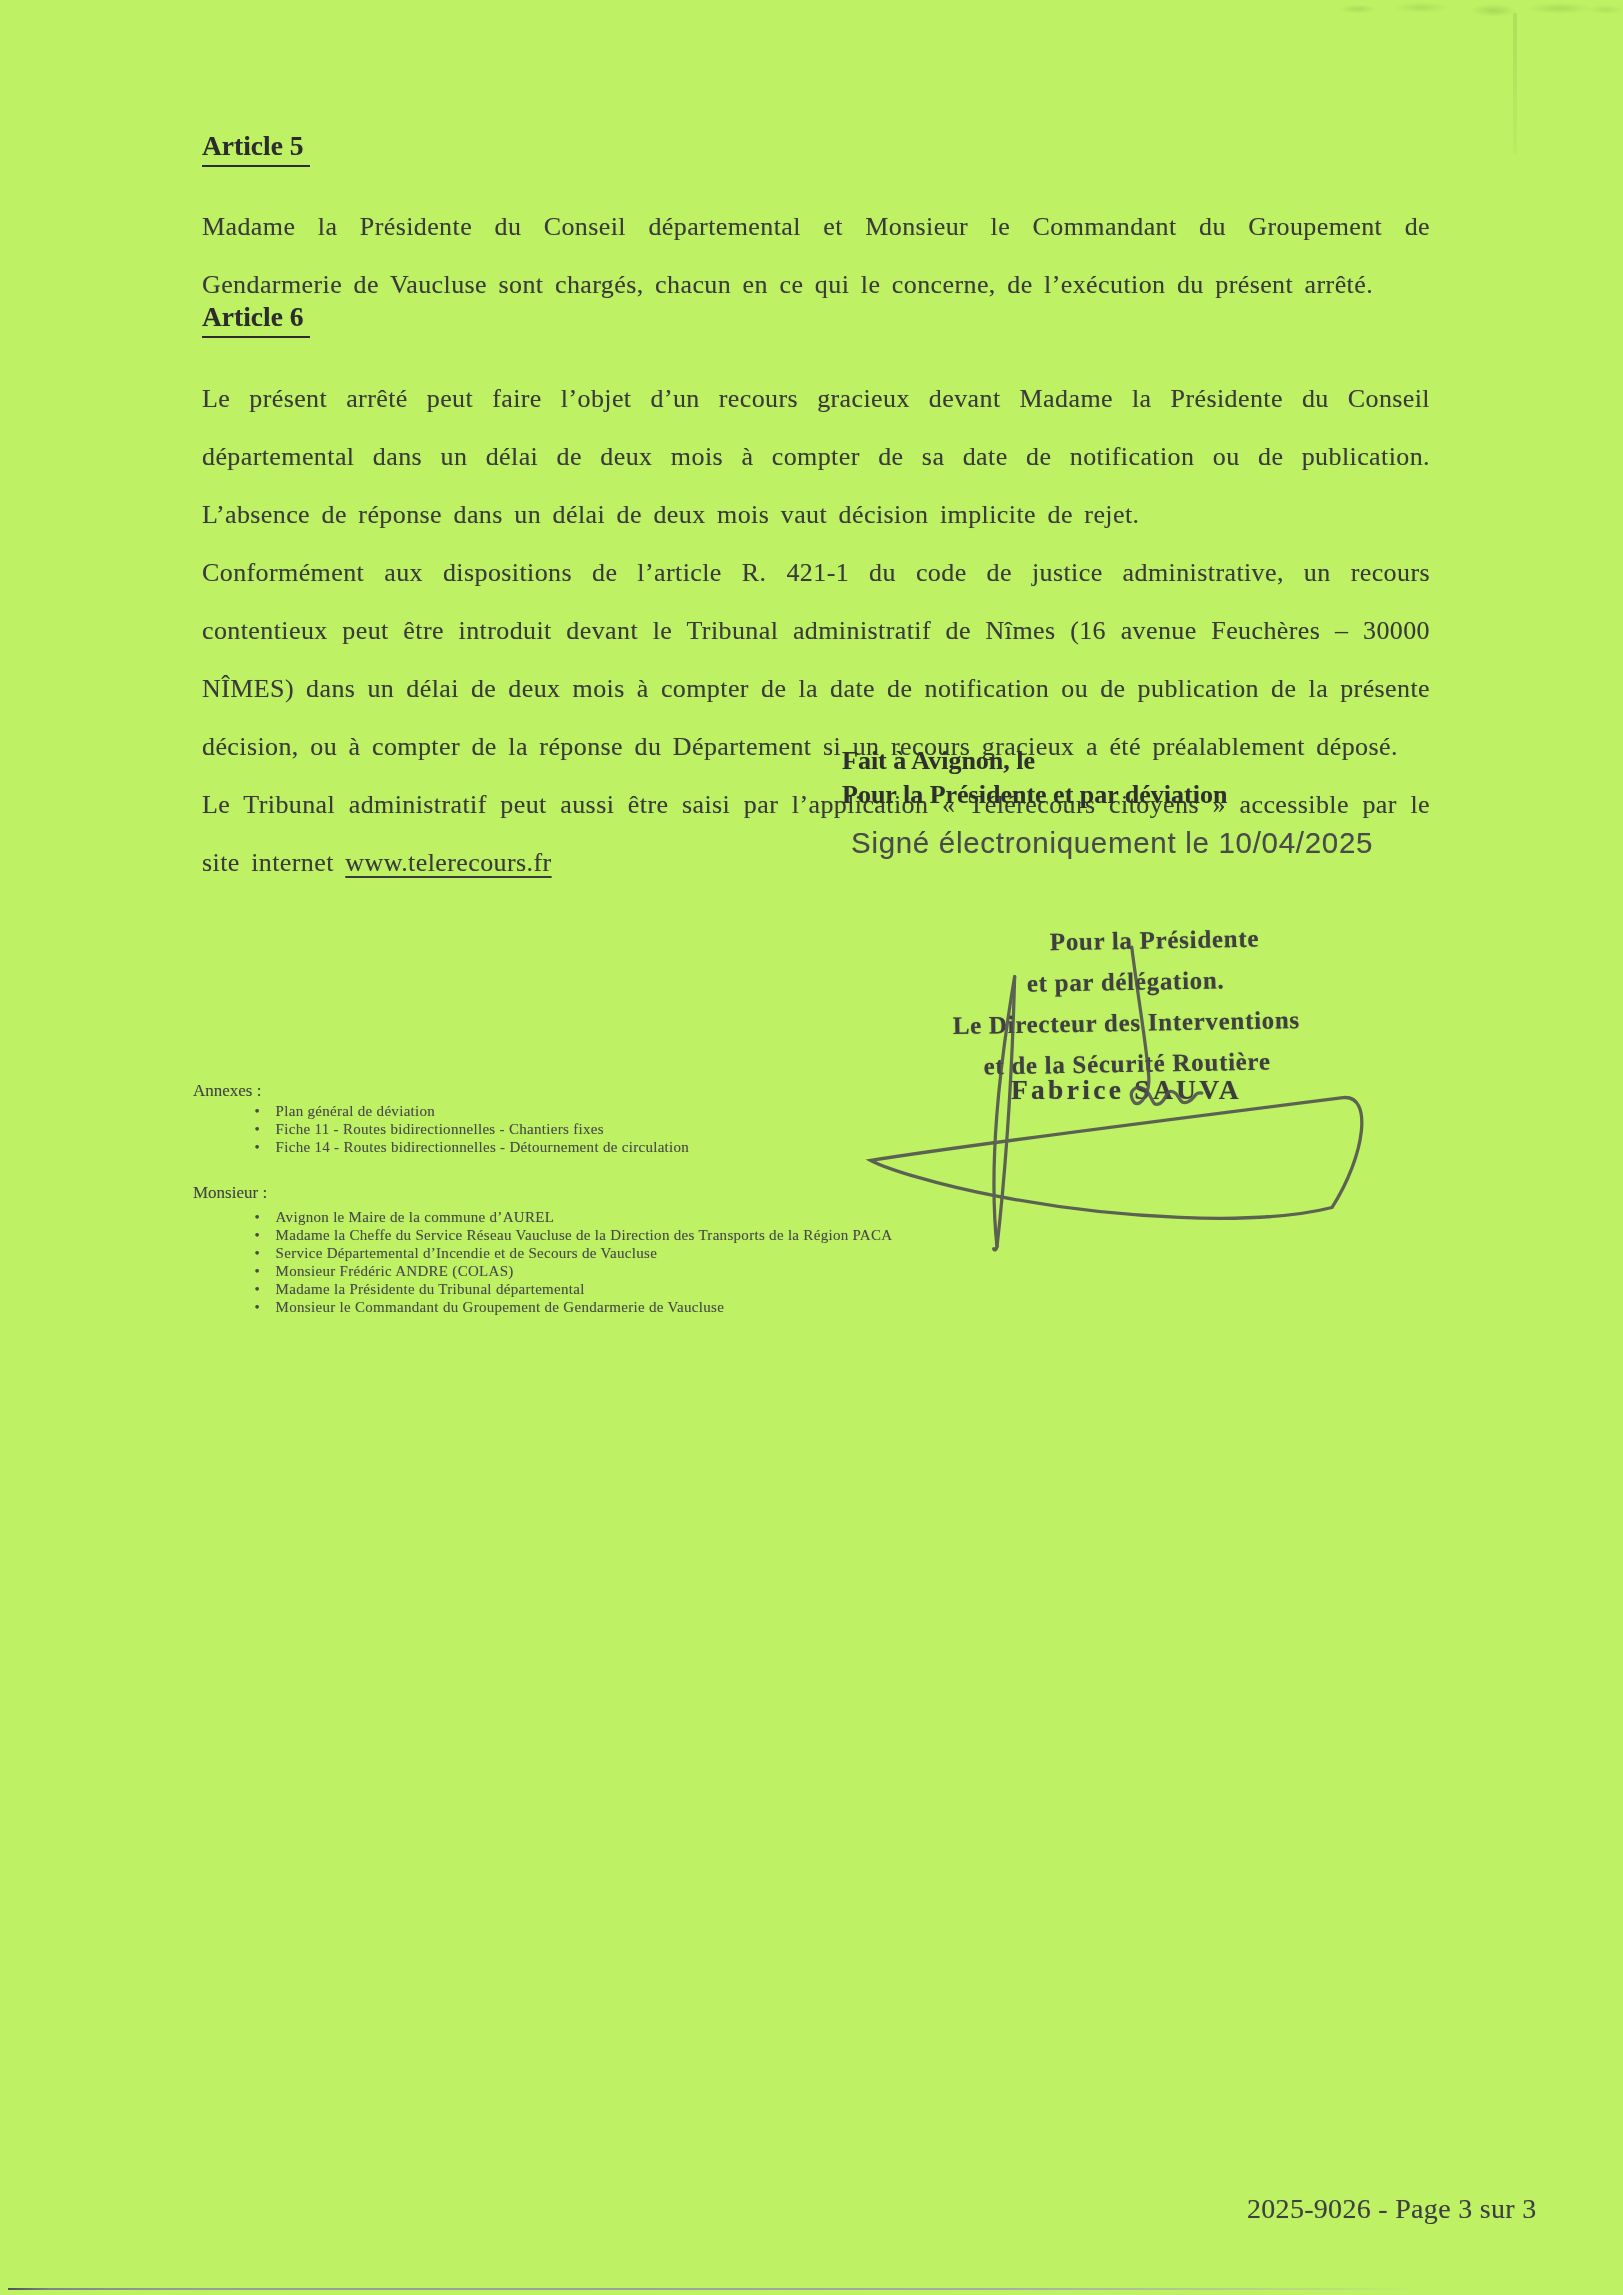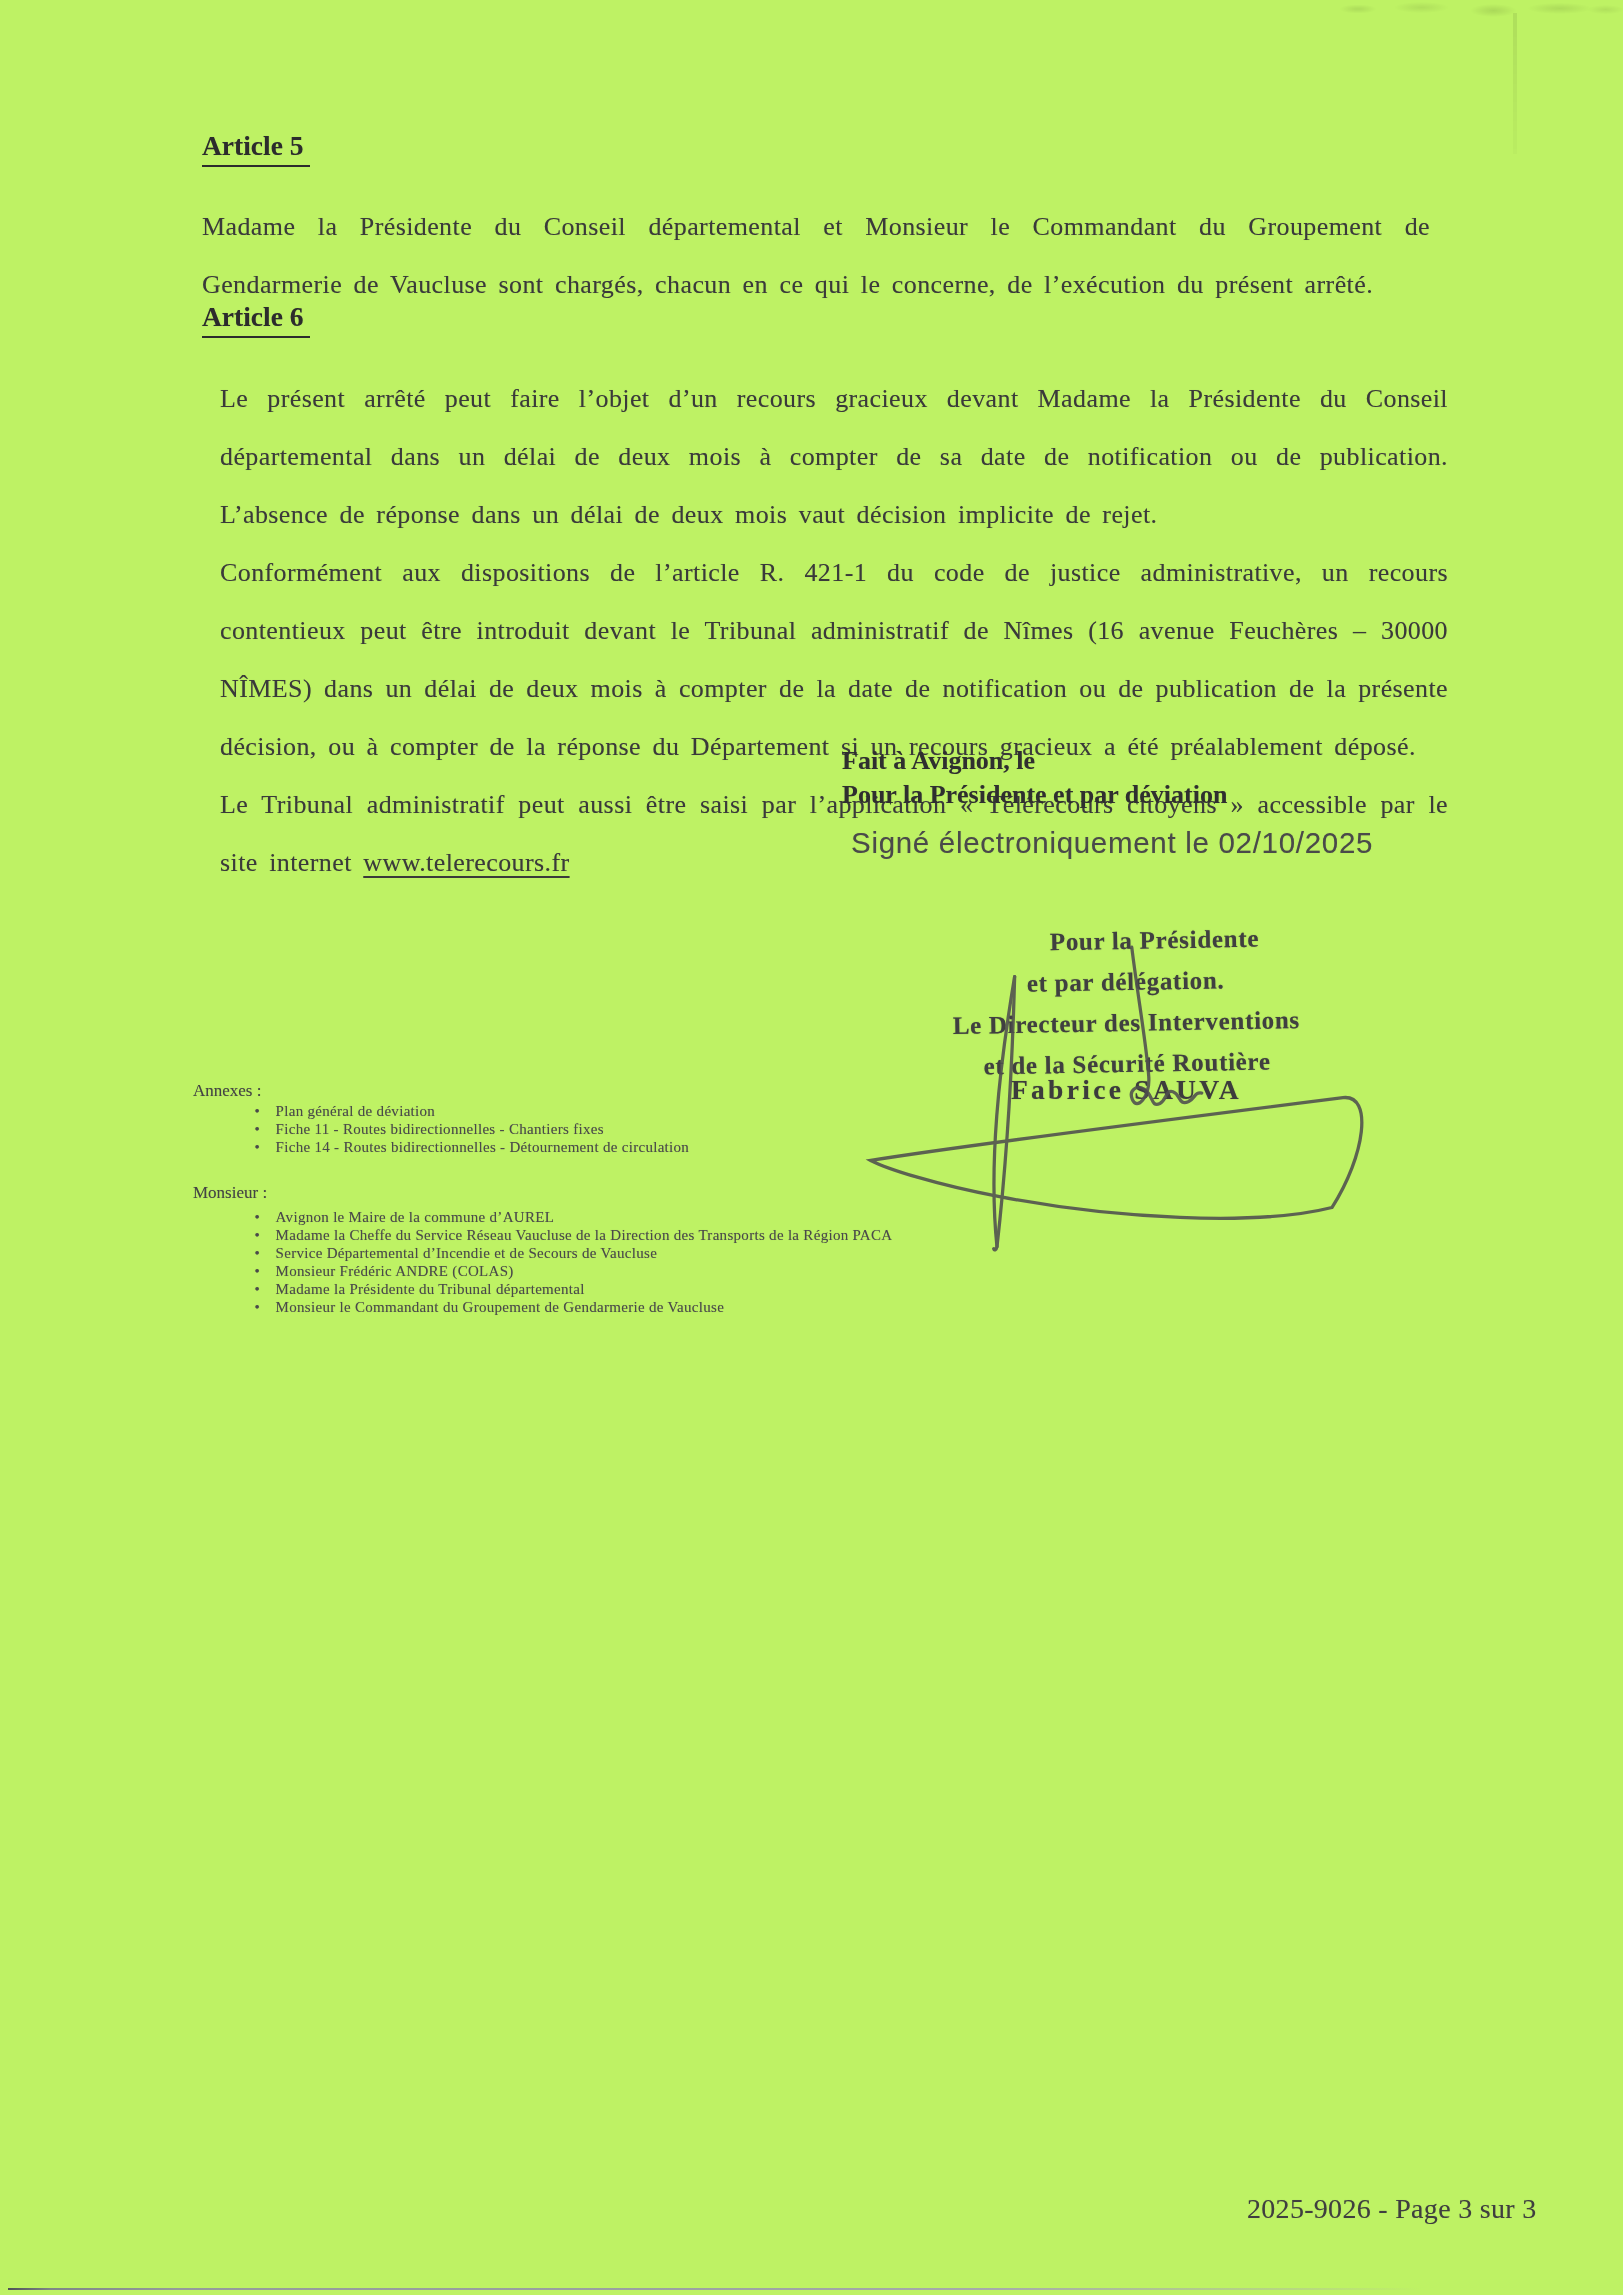--- a/index.html
+++ b/index.html
@@ -119,32 +119,32 @@
   </div>
 
   <div class="body-block" style="top:198px;">
     <p>Madame la Présidente du Conseil départemental et Monsieur le Commandant du Groupement de Gendarmerie de Vaucluse sont chargés, chacun en ce qui le concerne, de l’exécution du présent arrêté.</p>
   </div>
 
   <div class="art-heading" style="top:301px;">
     <span>Article 6</span>
   </div>
 
-  <div class="body-block" style="top:370px;margin-left:18px;">
+  <div class="body-block" style="top:370px;">
     <p>Le présent arrêté peut faire l’objet d’un recours gracieux devant Madame la Présidente du Conseil départemental dans un délai de deux mois à compter de sa date de notification ou de publication. L’absence de réponse dans un délai de deux mois vaut décision implicite de rejet.</p>
     <p>Conformément aux dispositions de l’article R. 421-1 du code de justice administrative, un recours contentieux peut être introduit devant le Tribunal administratif de Nîmes (16 avenue Feuchères – 30000 NÎMES) dans un délai de deux mois à compter de la date de notification ou de publication de la présente décision, ou à compter de la réponse du Département si un recours gracieux a été préalablement déposé.</p>
     <p><span>Le Tribunal administratif peut aussi être saisi par l’application « Télérecours citoyens » accessible par le site internet </span><a href="#" class="doc-link">www.telerecours.fr</a></p>
   </div>
 
   <div class="closing">
     <div>Fait à Avignon, le</div>
     <div>Pour la Présidente et par déviation</div>
   </div>
 
-  <div class="esign">Signé électroniquement le 02/10/2025</div>
+  <div class="esign">Signé électroniquement le 10/04/2025</div>
 
   <div class="stamp">
     <div class="l0">Pour la Présidente</div>
     <div>et par délégation.</div>
     <div>Le Directeur des Interventions</div>
     <div>et de la Sécurité Routière</div>
   </div>
 
   <div class="signatory">Fabrice SAUVA</div>
 

